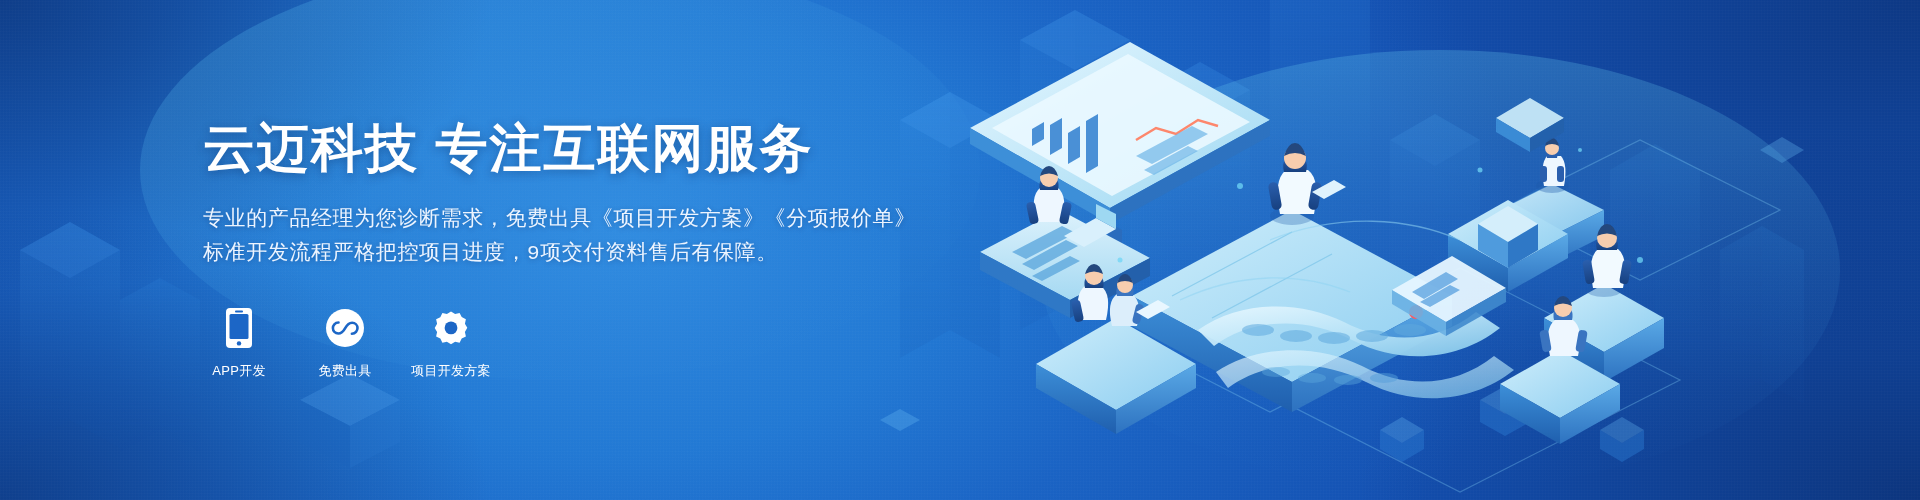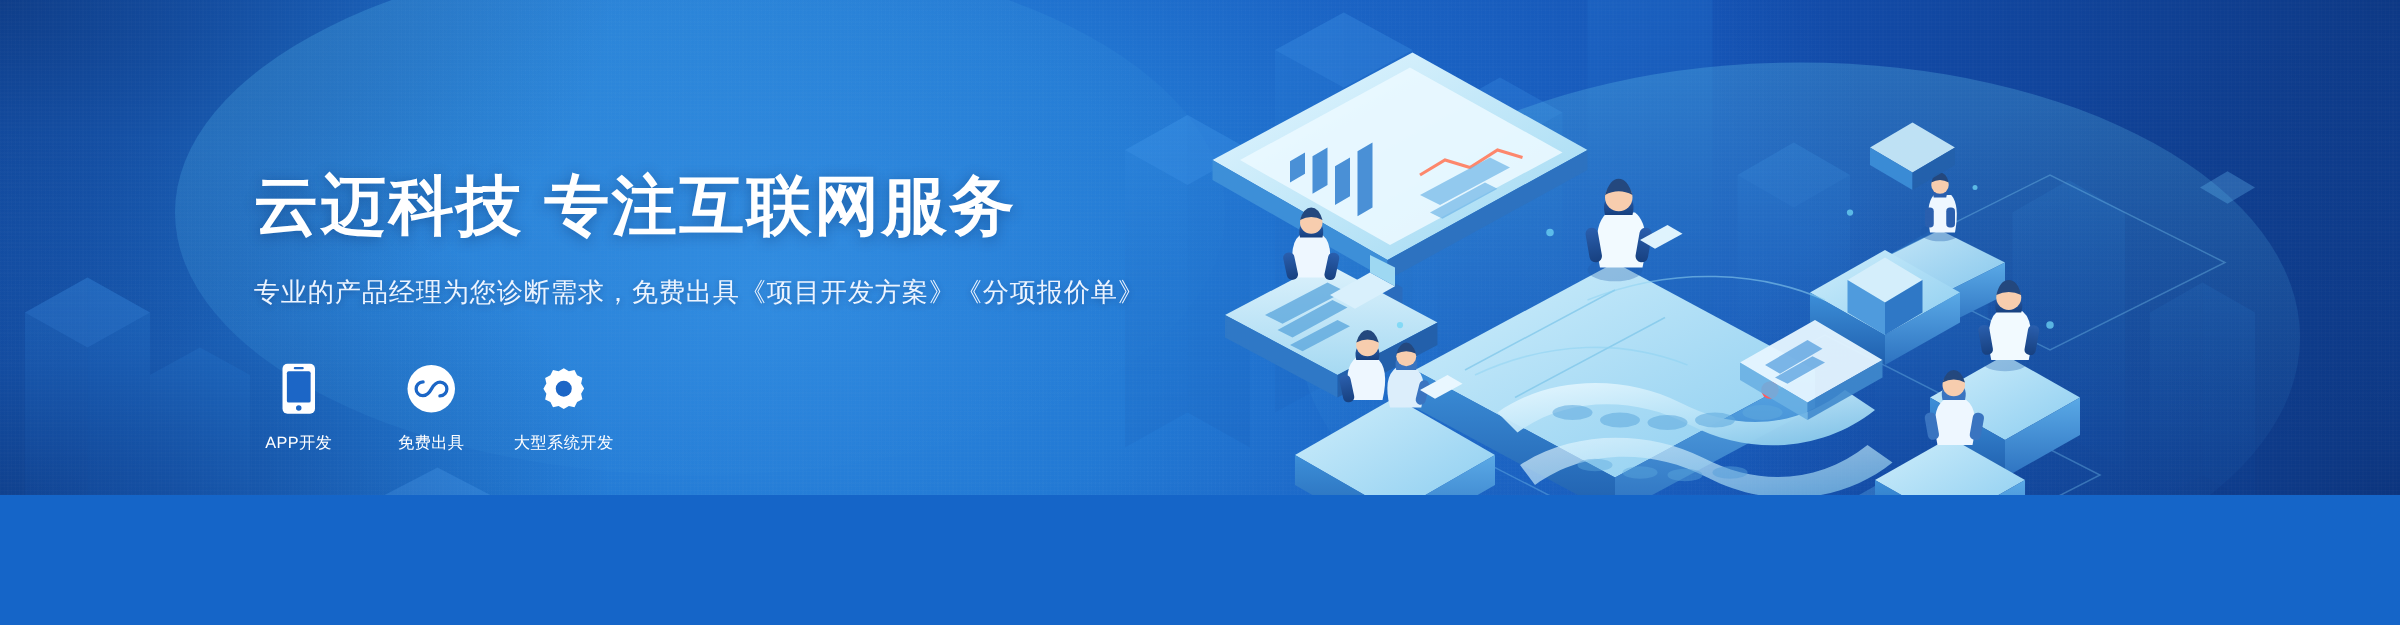--- a/index.html
+++ b/index.html
@@ -4,21 +4,21 @@
 <style>
   * { margin:0; padding:0; box-sizing:border-box; }
   html, body { width:1920px; height:500px; overflow:hidden; }
   body {
     font-family:"Liberation Sans", "DejaVu Sans", sans-serif;
     background:#1565c8;
   }
 
   .banner {
     position:relative;
-    width:1920px; height:396px;
+    width:1920px; height:500px;
     overflow:hidden;
     background:
       radial-gradient(ellipse 900px 620px at 620px 230px, #2f8ae0 0%, #2279d4 36%, #1a63c4 62%, #134fb0 100%),
       linear-gradient(110deg, #0f3f96 0%, #1457b3 16%, #1d72cf 40%, #1a6bc9 58%, #134fae 78%, #0d3d91 100%);
   }
   
   .vignette {
     position:absolute; inset:0;
     background:
       radial-gradient(ellipse 700px 420px at 0% 0%, rgba(8,38,96,.55), rgba(8,38,96,0) 70%),
@@ -426,20 +426,21 @@
       <circle cx="640" cy="150" r="2"></circle>
     </g>
   </svg>
 
   <div class="content">
 
     <h1 class="title">云迈科技 专注互联网服务</h1>
 
     <div class="subtitle">
       <span class="sub-line">专业的产品经理为您诊断需求，免费出具《项目开发方案》《分项报价单》</span>
+      <span class="sub-line">标准开发流程严格把控项目进度，9项交付资料售后有保障。</span>
     </div>
 
     <div class="features">
 
       <div class="feature">
         <span class="ico">
           <svg width="28" height="42" viewBox="0 0 28 42">
             <rect x="1" y="1" width="26" height="40" rx="4" fill="#ffffff"></rect>
             <rect x="4.5" y="7" width="19" height="25" rx="1.5" fill="#1c66c6"></rect>
             <rect x="10" y="3.6" width="8" height="1.8" rx="0.9" fill="#1c66c6"></rect>
@@ -461,18 +462,18 @@
 
 
 
       <div class="feature">
         <span class="ico">
           <svg width="40" height="40" viewBox="0 0 40 40">
             <path d="M20 0.5l4.1 2.4 4.5-1 2.1 4.2 4.2 2.1-1 4.5 2.4 4.1-2.4 4.1 1 4.5-4.2 2.1-2.1 4.2-4.5-1L20 33.2l-4.1-2.4-4.5 1-2.1-4.2-4.2-2.1 1-4.5L3.7 16.9l2.4-4.1-1-4.5 4.2-2.1 2.1-4.2 4.5 1z" fill="#ffffff" transform="translate(0,3)"></path>
             <circle cx="20" cy="19.9" r="6.4" fill="#1c66c6"></circle>
           </svg>
         </span>
-        <span class="flabel">大型系统开发</span>
+        <span class="flabel">项目开发方案</span>
       </div>
 
     </div>
   </div>
 </div>
 
 </body></html>

